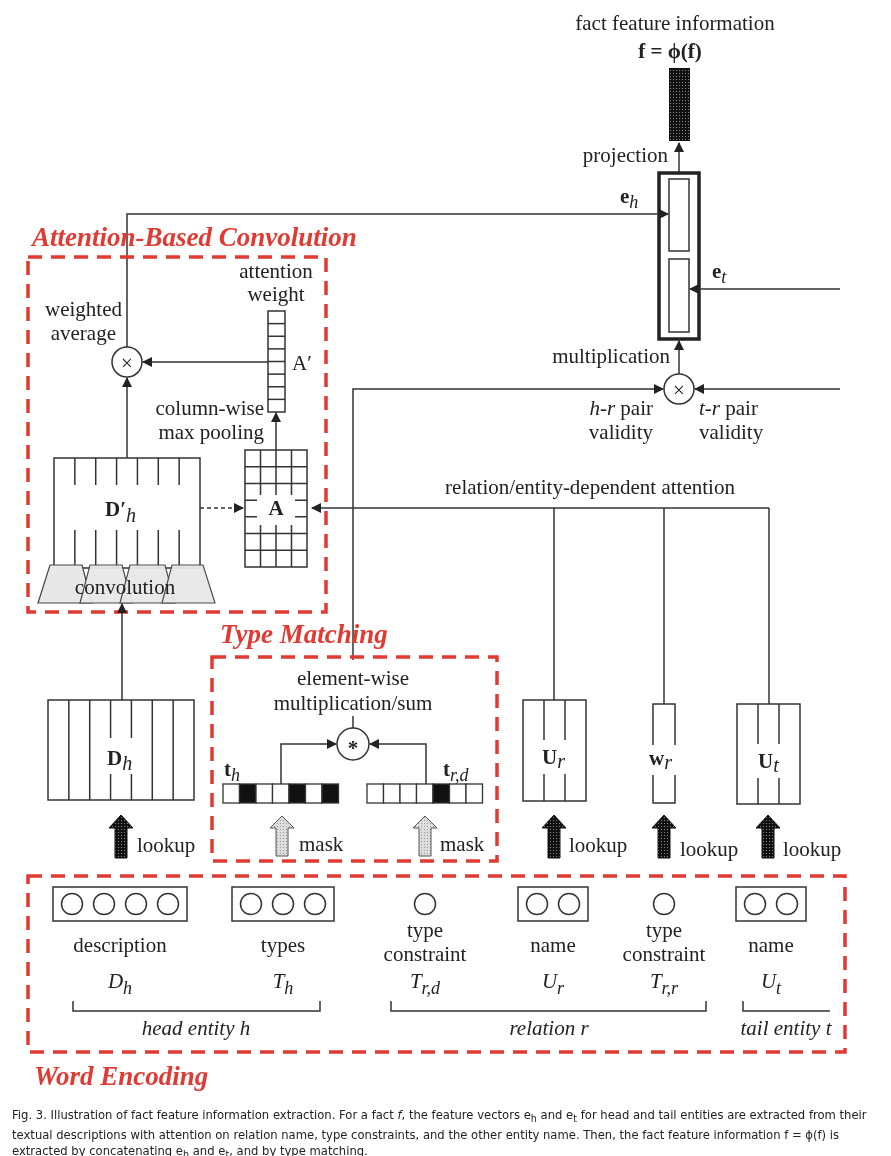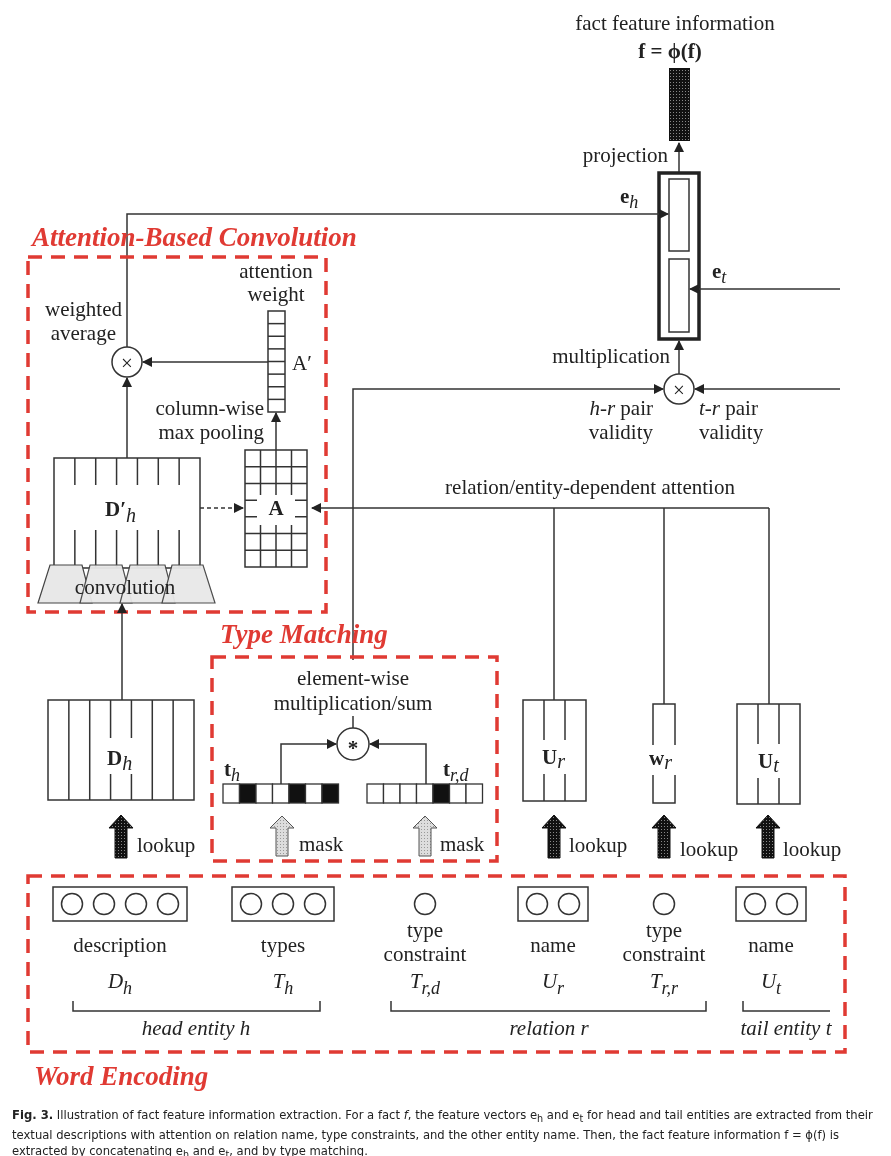--- a/index.html
+++ b/index.html
@@ -6,21 +6,21 @@
   body{width:891px;height:1156px;position:relative;overflow:hidden;font-family:"Liberation Serif","DejaVu Serif",serif;}
   svg{position:absolute;left:0;top:0;}
   .t{font-family:"Liberation Serif","DejaVu Serif",serif;font-size:21px;fill:#222;}
   .ti{font-style:italic;}
   .tb{font-weight:bold;}
   .sec{font-family:"Liberation Serif","DejaVu Serif",serif;font-size:27px;font-weight:bold;font-style:italic;fill:#e03a33;}
   .ln{stroke:#333;stroke-width:1.5;fill:none;}
   .box{stroke:#333;stroke-width:1.5;fill:#fff;}
   .dash{stroke:#e03a33;stroke-width:3.5;fill:none;stroke-dasharray:14 9;}
   .caption{position:absolute;left:12px;top:1107px;width:870px;font-family:"DejaVu Sans","Liberation Sans",sans-serif;font-size:11.6px;line-height:16px;color:#222;}
-  .caption b{font-weight:bold;}
+  .caption b{font-weight:normal;}
 </style>
 </head>
 <body>
 
 <svg width="891" height="1100" viewBox="0 0 891 1100">
   <defs>
     <marker id="arr" markerWidth="10" markerHeight="10" refX="9" refY="5" orient="auto" markerUnits="userSpaceOnUse">
       <path d="M0,0 L10,5 L0,10 z" fill="#222"></path>
     </marker>
     <pattern id="dots" width="3" height="3" patternUnits="userSpaceOnUse">

